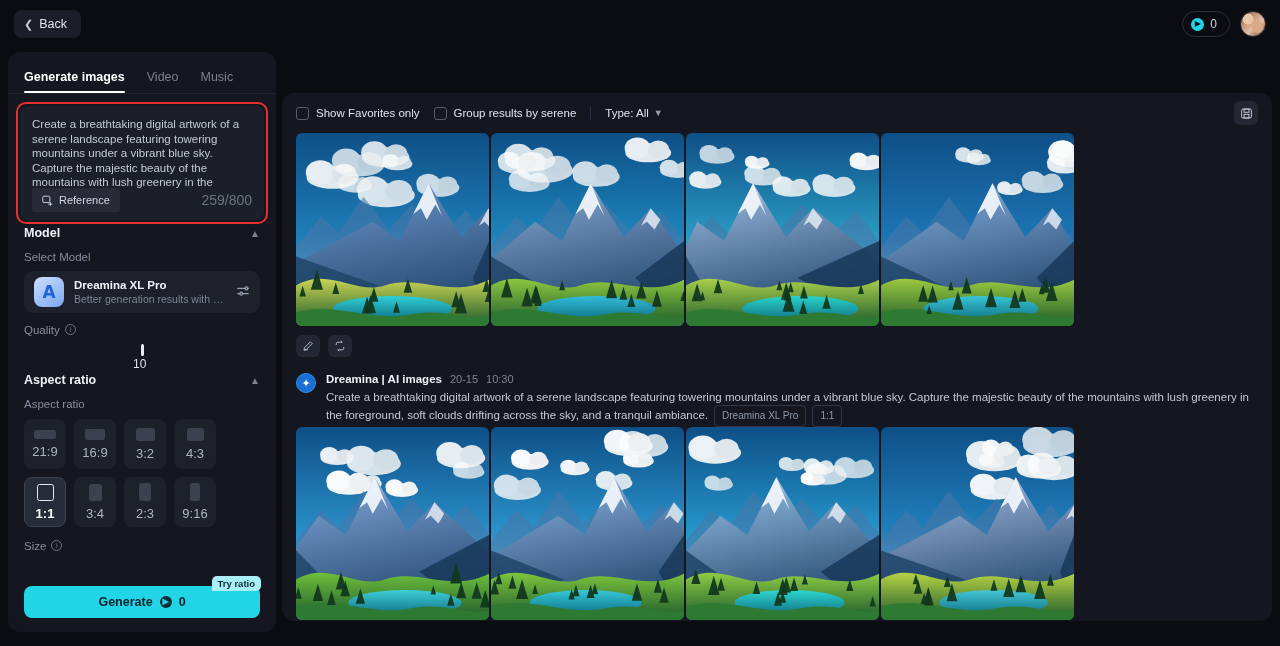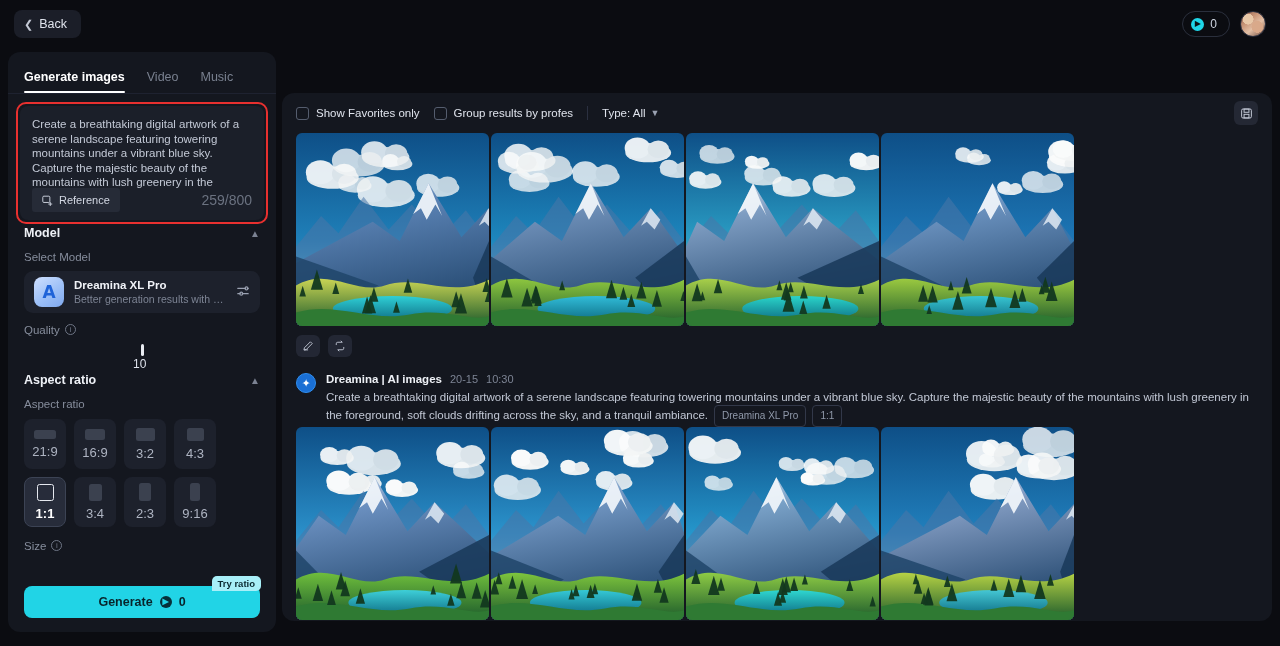--- a/index.html
+++ b/index.html
@@ -395,21 +395,21 @@
 </div>
 
 <div class="main">
   <div class="main-toolbar">
     <div class="check-item">
       <span class="checkbox"></span>
       <span class="check-label">Show Favorites only</span>
     </div>
     <div class="check-item">
       <span class="checkbox"></span>
-      <span class="check-label">Group results by profes</span>
+      <span class="check-label">Group results by serene</span>
     </div>
     <div class="tb-divider"></div>
     <div class="type-select">
       <span>Type: All</span>
       <span class="chev-down">▼</span>
     </div>
     <div class="archive-btn">
       <svg width="13" height="13" viewBox="0 0 16 16">
         <rect x="2" y="2.5" width="12" height="11" rx="1.6" fill="none" stroke="#c5cbd8" stroke-width="1.2"></rect>
         <rect x="5" y="2.5" width="6" height="4" fill="none" stroke="#c5cbd8" stroke-width="1.2"></rect>

